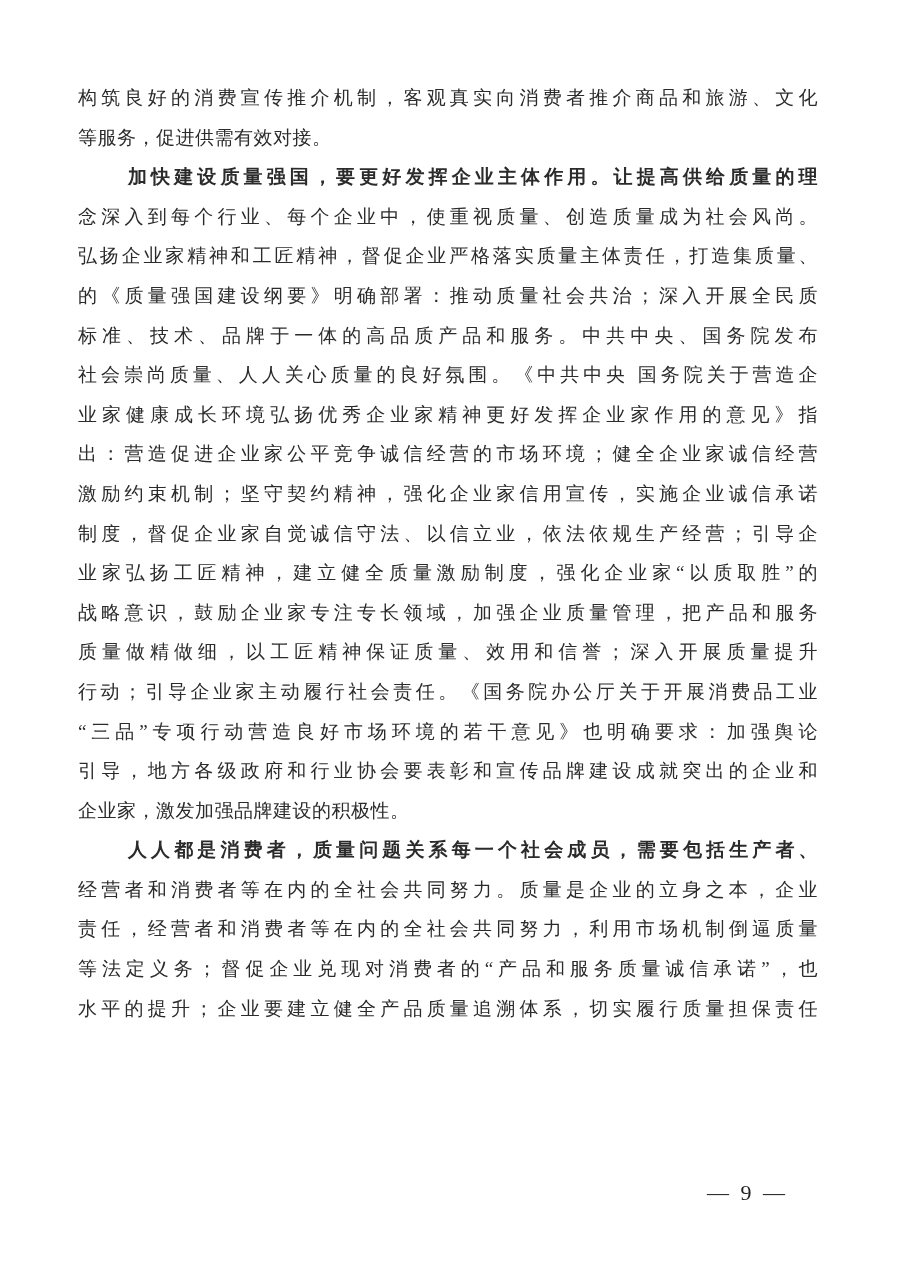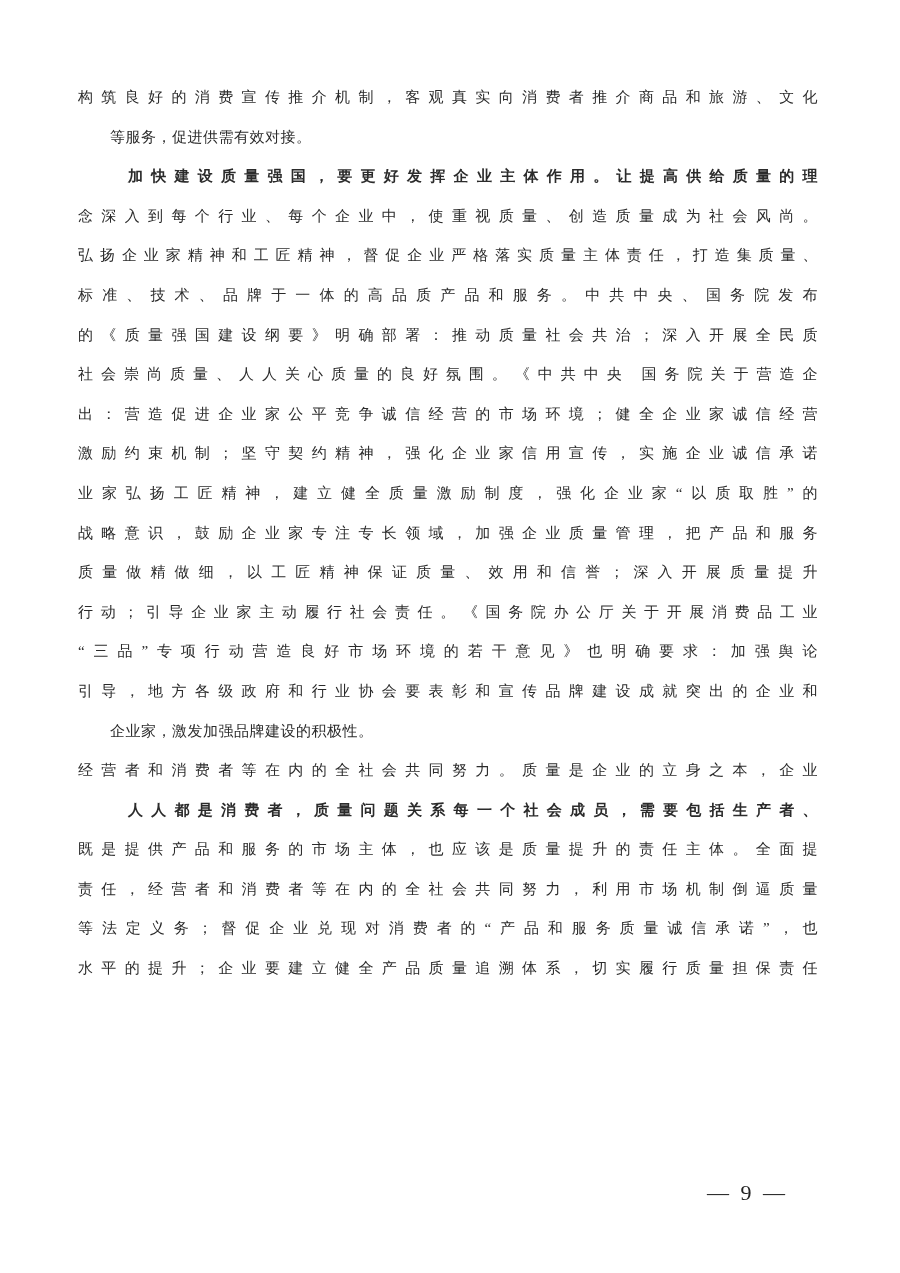--- a/index.html
+++ b/index.html
@@ -16,35 +16,34 @@
     font-family: "Liberation Serif", "DejaVu Serif", serif;
     color: #2b2b2b;
   }
   .text-block {
     position: absolute;
     left: 78px;
     top: 78px;
     width: 740px;
   }
   .line {
-    font-size: 15px;
+    font-size: 19px;
     line-height: 39.6px;
     height: 39.6px;
     text-align: justify;
     text-align-last: justify;
     letter-spacing: 0.5px;
     white-space: normal;
   }
   .line.indent {
     text-indent: 50px;
     font-weight: bold;
   }
   .line.para-end {
     text-align-last: left;
-    margin-left: 32px;
   }
   .page-number {
     position: absolute;
     top: 1180px;
     right: 112px;
     font-size: 22px;
     line-height: 26px;
     color: #222222;
     letter-spacing: 3px;
   }
@@ -57,38 +56,39 @@
 
     <div>
       <div class="line">构筑良好的消费宣传推介机制，客观真实向消费者推介商品和旅游、文化</div>
       <div class="line para-end">等服务，促进供需有效对接。</div>
     </div>
 
     <div>
       <div class="line indent">加快建设质量强国，要更好发挥企业主体作用。让提高供给质量的理</div>
       <div class="line">念深入到每个行业、每个企业中，使重视质量、创造质量成为社会风尚。</div>
       <div class="line">弘扬企业家精神和工匠精神，督促企业严格落实质量主体责任，打造集质量、</div>
+      <div class="line">的《质量强国建设纲要》明确部署：推动质量社会共治；深入开展全民质</div>
       <div class="line">标准、技术、品牌于一体的高品质产品和服务。中共中央、国务院发布</div>
-      <div class="line">的《质量强国建设纲要》明确部署：推动质量社会共治；深入开展全民质</div>
       <div class="line">社会崇尚质量、人人关心质量的良好氛围。《中共中央 国务院关于营造企</div>
+      <div class="line">业家健康成长环境弘扬优秀企业家精神更好发挥企业家作用的意见》指</div>
       <div class="line">出：营造促进企业家公平竞争诚信经营的市场环境；健全企业家诚信经营</div>
       <div class="line">激励约束机制；坚守契约精神，强化企业家信用宣传，实施企业诚信承诺</div>
+      <div class="line">制度，督促企业家自觉诚信守法、以信立业，依法依规生产经营；引导企</div>
       <div class="line">业家弘扬工匠精神，建立健全质量激励制度，强化企业家“以质取胜”的</div>
       <div class="line">战略意识，鼓励企业家专注专长领域，加强企业质量管理，把产品和服务</div>
       <div class="line">质量做精做细，以工匠精神保证质量、效用和信誉；深入开展质量提升</div>
       <div class="line">行动；引导企业家主动履行社会责任。《国务院办公厅关于开展消费品工业</div>
       <div class="line">“三品”专项行动营造良好市场环境的若干意见》也明确要求：加强舆论</div>
       <div class="line">引导，地方各级政府和行业协会要表彰和宣传品牌建设成就突出的企业和</div>
       <div class="line para-end">企业家，激发加强品牌建设的积极性。</div>
     </div>
 
     <div>
+      <div class="line indent">人人都是消费者，质量问题关系每一个社会成员，需要包括生产者、</div>
       <div class="line">经营者和消费者等在内的全社会共同努力。质量是企业的立身之本，企业</div>
-      <div class="line indent">人人都是消费者，质量问题关系每一个社会成员，需要包括生产者、</div>
-      <div class="line">既是提供产品和服务的市场主体，也应该是质量提升的责任主体。全面提</div>
       <div class="line">责任，经营者和消费者等在内的全社会共同努力，利用市场机制倒逼质量</div>
       <div class="line">等法定义务；督促企业兑现对消费者的“产品和服务质量诚信承诺”，也</div>
       <div class="line">水平的提升；企业要建立健全产品质量追溯体系，切实履行质量担保责任</div>
     </div>
 
   </div>
 
   <div class="page-number">— 9 —</div>
 </div>
 

